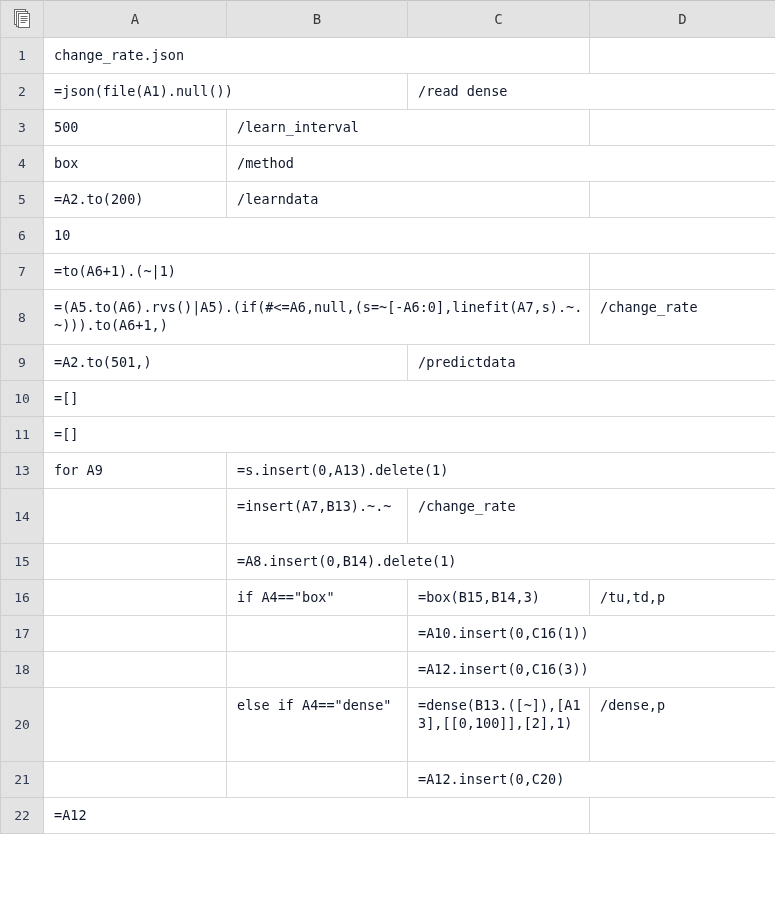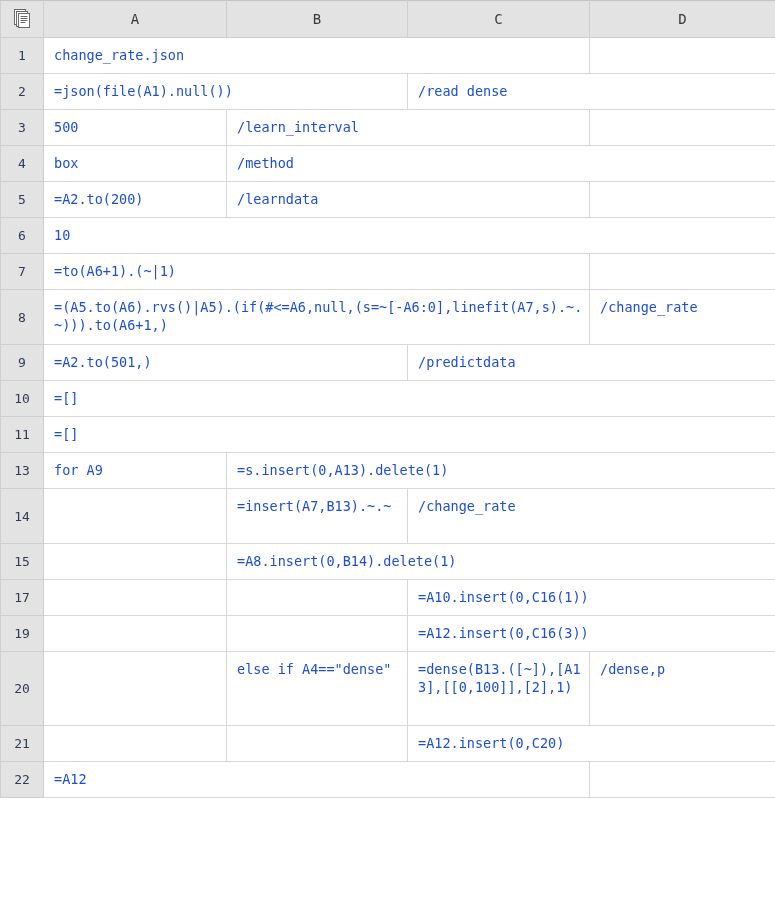--- a/index.html
+++ b/index.html
@@ -63,21 +63,21 @@
     text-align: center;
     vertical-align: middle;
     padding: 0;
     width: 43px;
   }
 
   
   td.cell {
     background: #ffffff;
     border: 1px solid #d8d8d8;
-    color: #1d4ed8;
+    color: #0f172a;
     font-size: 13.5px;
     line-height: 18px;
     text-align: left;
     vertical-align: top;
     padding: 8px 0 8px 10px;
     white-space: pre-wrap;
     word-break: break-all;
     overflow: hidden;
   }
   td.cell.empty { padding-left: 10px; }
@@ -185,27 +185,34 @@
         <td class="cell empty"></td>
         <td class="cell">=insert(A7,B13).~.~</td>
         <td class="cell" colspan="2">/change_rate</td>
       </tr>
       <tr class="h-std">
         <td class="rowhdr">15</td>
         <td class="cell empty"></td>
         <td class="cell" colspan="3">=A8.insert(0,B14).delete(1)</td>
       </tr>
       <tr class="h-std">
+        <td class="rowhdr">16</td>
+        <td class="cell empty"></td>
+        <td class="cell">if A4=="box"</td>
+        <td class="cell">=box(B15,B14,3)</td>
+        <td class="cell">/tu,td,p</td>
+      </tr>
+      <tr class="h-std">
         <td class="rowhdr">17</td>
         <td class="cell empty"></td>
         <td class="cell empty"></td>
         <td class="cell" colspan="2">=A10.insert(0,C16(1))</td>
       </tr>
       <tr class="h-std">
-        <td class="rowhdr">19</td>
+        <td class="rowhdr">18</td>
         <td class="cell empty"></td>
         <td class="cell empty"></td>
         <td class="cell" colspan="2">=A12.insert(0,C16(3))</td>
       </tr>
       <tr class="h-xl">
         <td class="rowhdr">20</td>
         <td class="cell empty"></td>
         <td class="cell">else if A4=="dense"</td>
         <td class="cell">=dense(B13.([~]),[A13],[[0,100]],[2],1)</td>
         <td class="cell">/dense,p</td>

